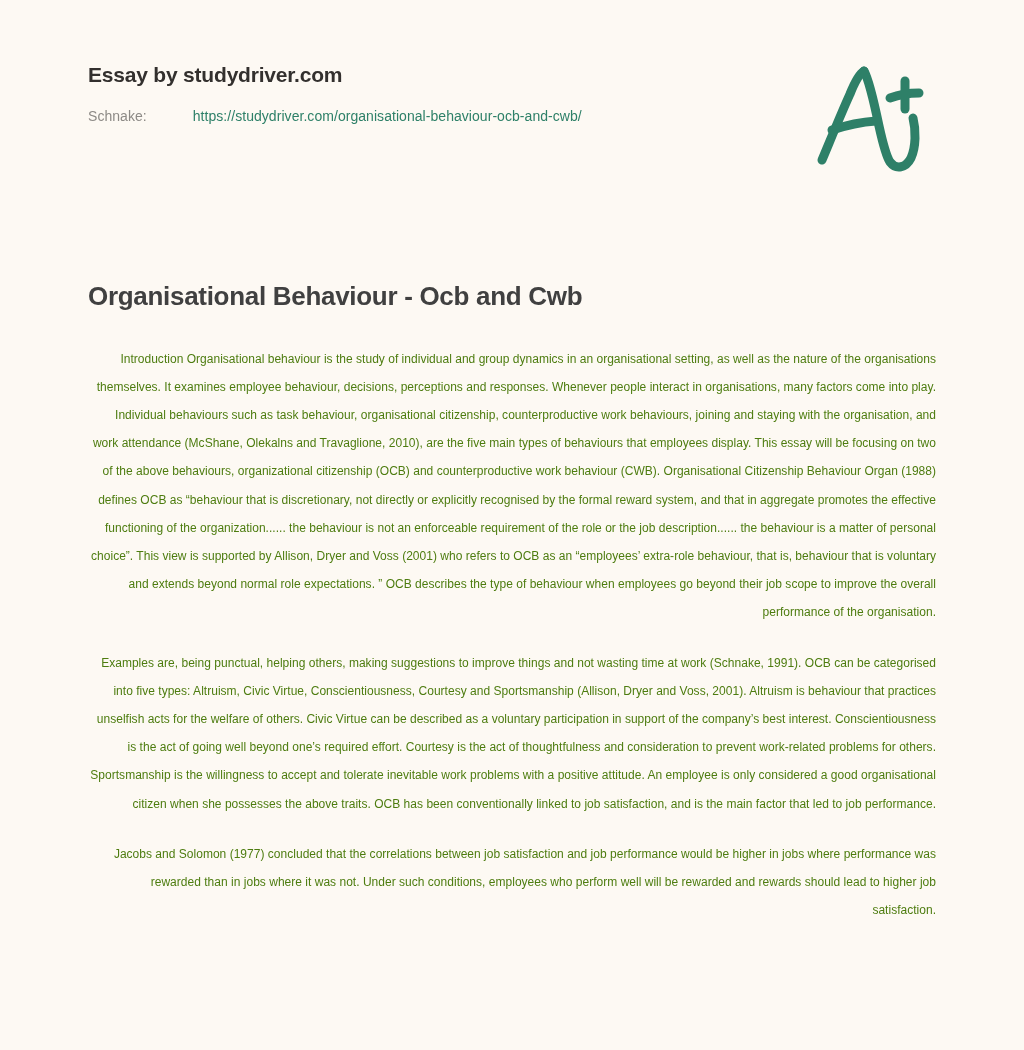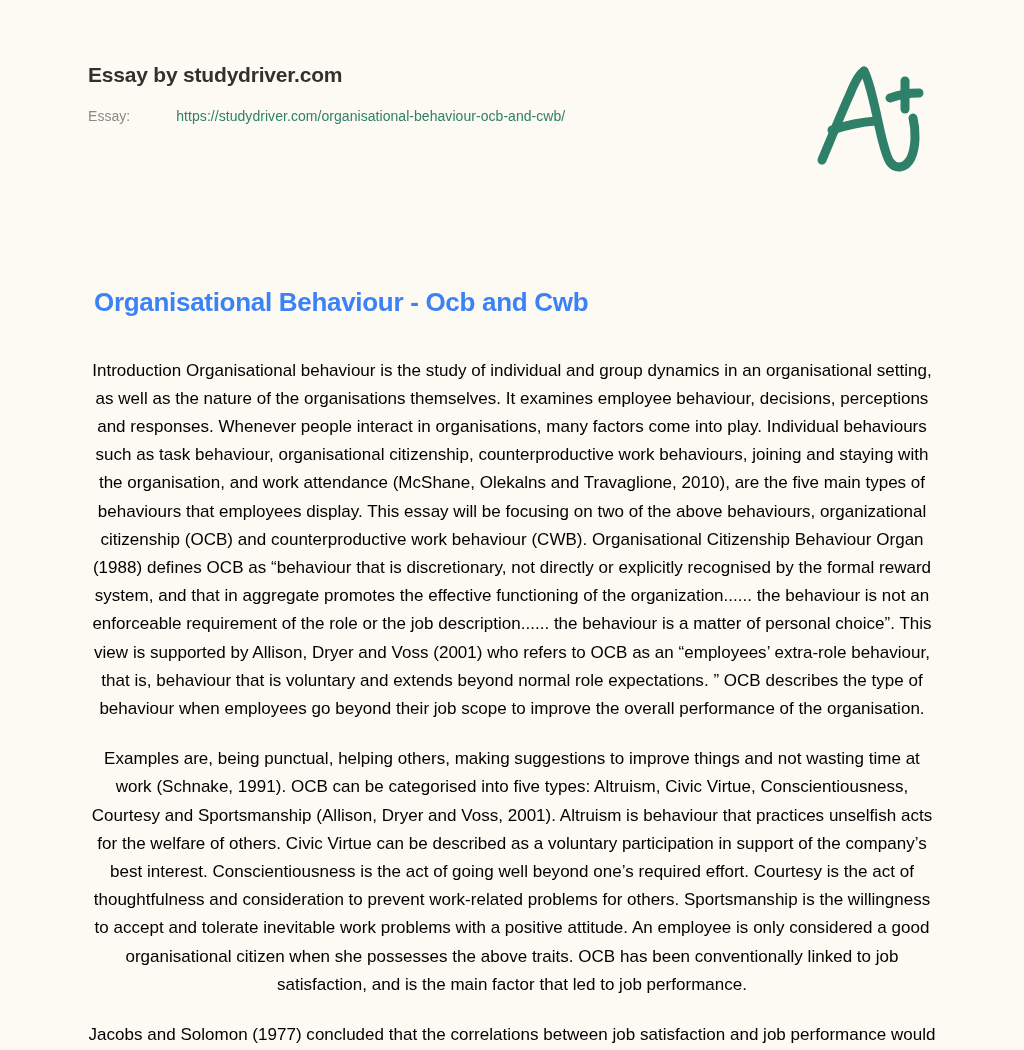--- a/index.html
+++ b/index.html
@@ -65,56 +65,56 @@
     height: 120px;
   }
   .logo svg {
     display: block;
     width: 130px;
     height: 120px;
   }
 
   
   .doc-title {
-    margin: 6px;
+    margin: 0;
     padding-top: 88px;
     font-size: 26px;
     font-weight: bold;
-    color: #3b82f6;
+    color: #404040;
     letter-spacing: -0.3px;
     line-height: 1.25;
   }
 
   
   .body-copy {
     padding-top: 32px;
   }
   .body-copy p {
     margin: 0 0 22px 0;
-    font-size: 17px;
+    font-size: 12px;
     line-height: 28.2px;
-    color: #000000;
-    text-align: center;
+    color: #4d7c0f;
+    text-align: right;
     letter-spacing: 0.02px;
   }
   .body-copy p:last-child {
     margin-bottom: 10px;
   }
 </style>
 </head>
 <body>
 
 <div class="page">
 
   <div class="header">
 
     <div class="byline">Essay by studydriver.com</div>
 
     <div class="source-line">
-      <span class="source-label">Essay:</span>
+      <span class="source-label">Schnake:</span>
       <span class="source-url">https://studydriver.com/organisational-behaviour-ocb-and-cwb/</span>
     </div>
 
     <div class="logo">
       <svg viewBox="0 0 130 120" xmlns="http://www.w3.org/2000/svg">
         <g fill="none" stroke="#2e8068" stroke-linecap="round" stroke-linejoin="round">
 
           <path d="M16 102 C 22 88, 34 58, 44 36 C 48 26, 53 16, 58 13" stroke-width="9"></path>
 
           <path d="M58 13 C 62 20, 68 44, 73 68 C 77 86, 80 98, 84 104

